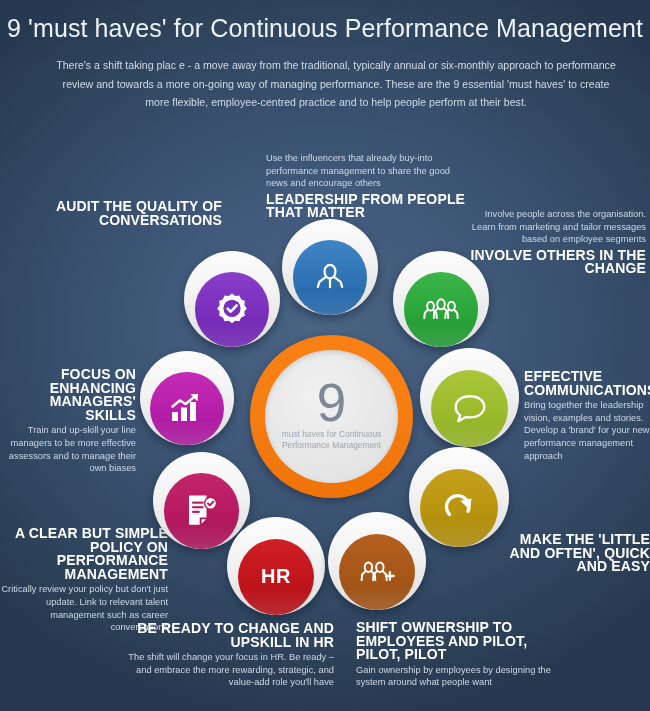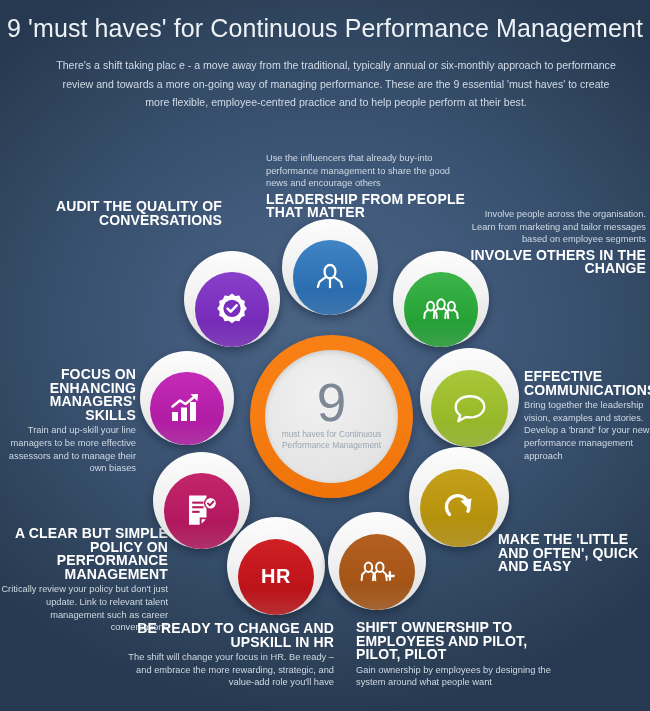--- a/index.html
+++ b/index.html
@@ -63,21 +63,21 @@
   .callout .head.sp-below { margin-bottom: 2px; }
   .callout .body.sp-below { margin-bottom: 3px; }
 
   
   .c-leadership { top: 152px; left: 266px; width: 200px; text-align: left; }
   .c-audit      { top: 200px; left: 12px;  width: 210px; text-align: right; }
   .c-involve    { top: 208px; left: 466px; width: 180px; text-align: right; }
   .c-focus      { top: 368px; left: 2px;   width: 134px; text-align: right; }
   .c-effective  { top: 370px; left: 524px; width: 126px; text-align: left; }
   .c-policy     { top: 527px; left: -4px;  width: 172px; text-align: right; }
-  .c-little     { top: 533px; left: 498px; width: 152px; text-align: left; }
+  .c-little     { top: 533px; left: 498px; width: 152px; text-align: right; }
   .c-beready    { top: 622px; left: 128px; width: 206px; text-align: right; }
   .c-shift      { top: 621px; left: 356px; width: 216px; text-align: left; }
 
   
   #wheel {
     position: absolute;
     left: 128px;
     top: 215px;
     width: 400px;
     height: 400px;

